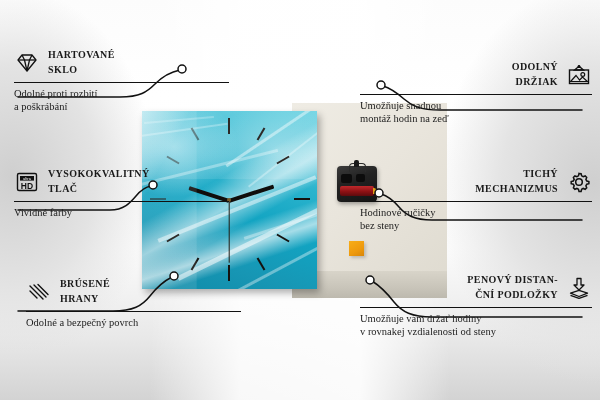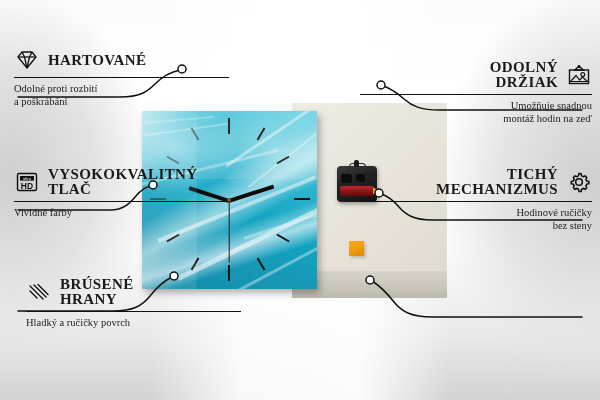--- a/index.html
+++ b/index.html
@@ -74,30 +74,30 @@
     background:linear-gradient(150deg,#f8ad18 0%,#ee9a0d 60%,#d98608 100%);
     box-shadow:2px 2px 3px rgba(0,0,0,.18);
   }
 
   
   .feat{position:absolute;width:215px;}
   .feat .head{display:flex;align-items:center;gap:8px;}
   .feat.r .head{justify-content:flex-end;}
   .feat .title{
     font-family:"Liberation Serif",serif;font-weight:700;
-    font-size:15px;line-height:14.5px;letter-spacing:.4px;color:#1a1a1a;
+    font-size:10px;line-height:14.5px;letter-spacing:.4px;color:#1a1a1a;
     text-transform:uppercase;
   }
   .feat.r .title{text-align:right;}
   .rule{height:1px;background:#111;margin:5px 0 5px 0;}
   .feat .desc{
     font-size:10.5px;line-height:12.6px;color:#1d1d1d;
     font-family:"Liberation Serif",serif;
   }
-  .feat.r .desc{text-align:right;}
+  .feat.r .desc{text-align:left;}
   .ico{flex:0 0 auto;width:26px;height:24px;display:block;}
 
   .f1{left:14px;top:48px;}
   .f2{left:14px;top:167px;}
   .f3{left:14px;top:277px;margin-left:12px;}
   .r1{right:8px;top:60px;}
   .r2{right:8px;top:167px;}
   .r3{right:8px;top:273px;}
   .feat.r{width:232px;}
 </style>
@@ -186,20 +186,21 @@
       <svg class="ico" viewBox="0 0 26 24">
         <g fill="none" stroke="#111" stroke-width="1.3" stroke-linejoin="round">
           <path d="M4 9 L8 4 H18 L22 9 L13 20 Z"></path>
           <path d="M4 9 H22"></path>
             <path d="M8 4 L10.5 9 L13 20"></path>
             <path d="M18 4 L15.5 9 L13 20"></path>
         </g>
       </svg>
       <div class="title">
         <div>HARTOVANÉ</div>
+        <div>SKLO</div>
       </div>
     </div>
     <div class="rule"></div>
     <div class="desc">
       <div>Odolné proti rozbití</div>
       <div>a poškrábání</div>
     </div>
   </div>
 
   <div class="feat f2">
@@ -231,21 +232,21 @@
             <path d="M4 11 L11 18"></path>
         </g>
       </svg>
       <div class="title">
         <div>BRÚSENÉ</div>
         <div>HRANY</div>
       </div>
     </div>
     <div class="rule"></div>
     <div class="desc">
-      <div>Hladký a ručičky povrch</div>
+      <div>Odolné a bezpečný povrch</div>
     </div>
   </div>
 
   <div class="feat r r1">
     <div class="head">
       <div class="title">
         <div>ODOLNÝ</div>
         <div>DRŽIAK</div>
       </div>
       <svg class="ico" viewBox="0 0 26 24">
@@ -276,14 +277,34 @@
         </g>
       </svg>
     </div>
     <div class="rule"></div>
     <div class="desc">
       <div>Hodinové ručičky</div>
       <div>bez steny</div>
     </div>
   </div>
 
+  <div class="feat r r3">
+    <div class="head">
+      <div class="title">
+        <div>PENOVÝ DISTAN-</div>
+        <div>ČNÍ PODLOŽKY</div>
+      </div>
+      <svg class="ico" viewBox="0 0 26 24">
+        <g fill="none" stroke="#111" stroke-width="1.3" stroke-linejoin="round">
+          <path d="M11 2.5 H15 V9 H18 L13 14 L8 9 H11 Z"></path>
+          <path d="M13 14.4 L21.5 17.2 L13 20.5 L4.5 17.2 Z"></path>
+          <path d="M4.5 19.4 L13 22.4 L21.5 19.4"></path>
+        </g>
+      </svg>
+    </div>
+    <div class="rule"></div>
+    <div class="desc">
+      <div>Umožňuje vám držať hodiny</div>
+      <div>v rovnakej vzdialenosti od steny</div>
+    </div>
+  </div>
 
 </div>
 
 </body></html>

